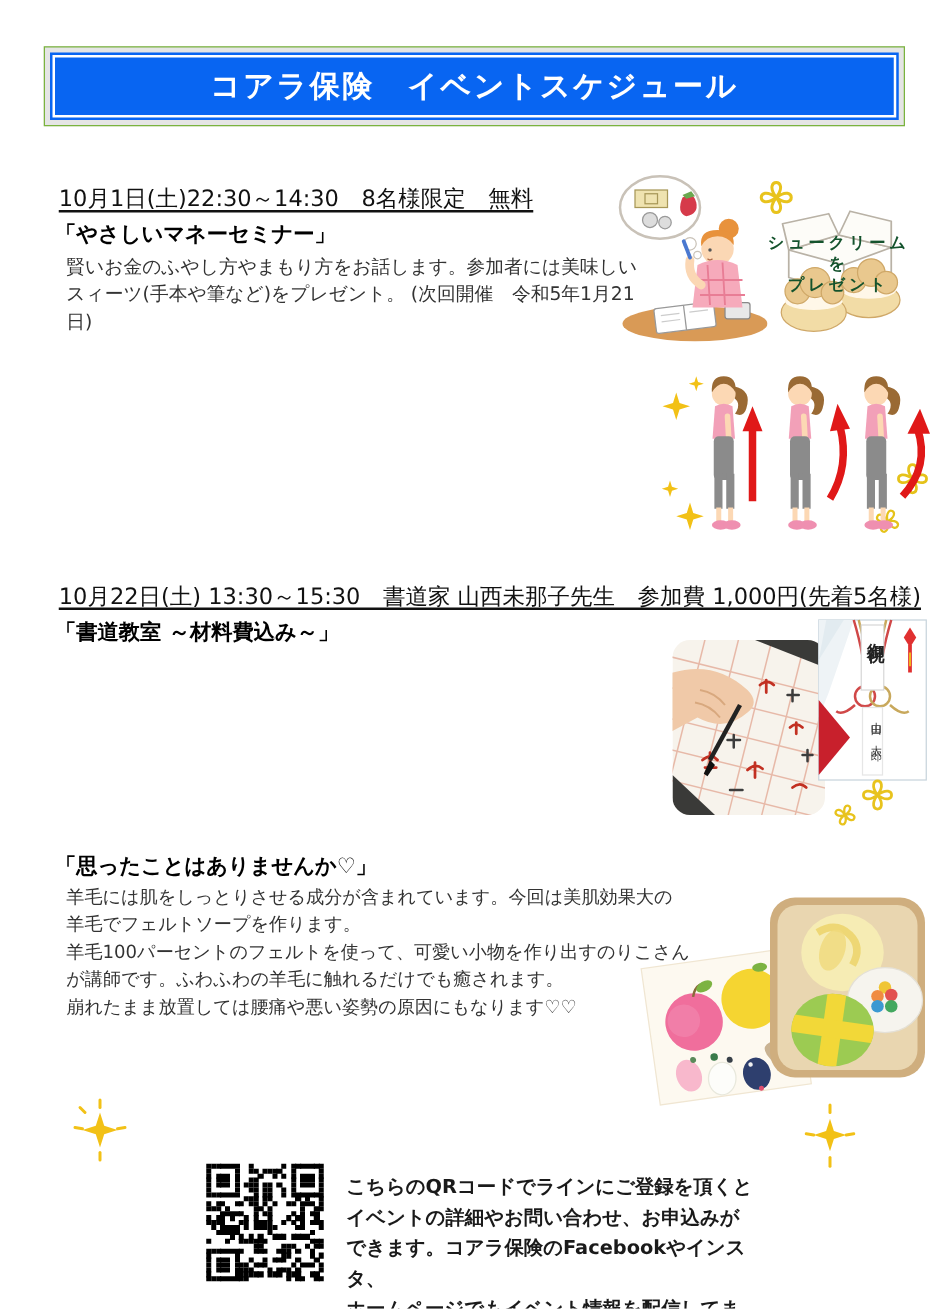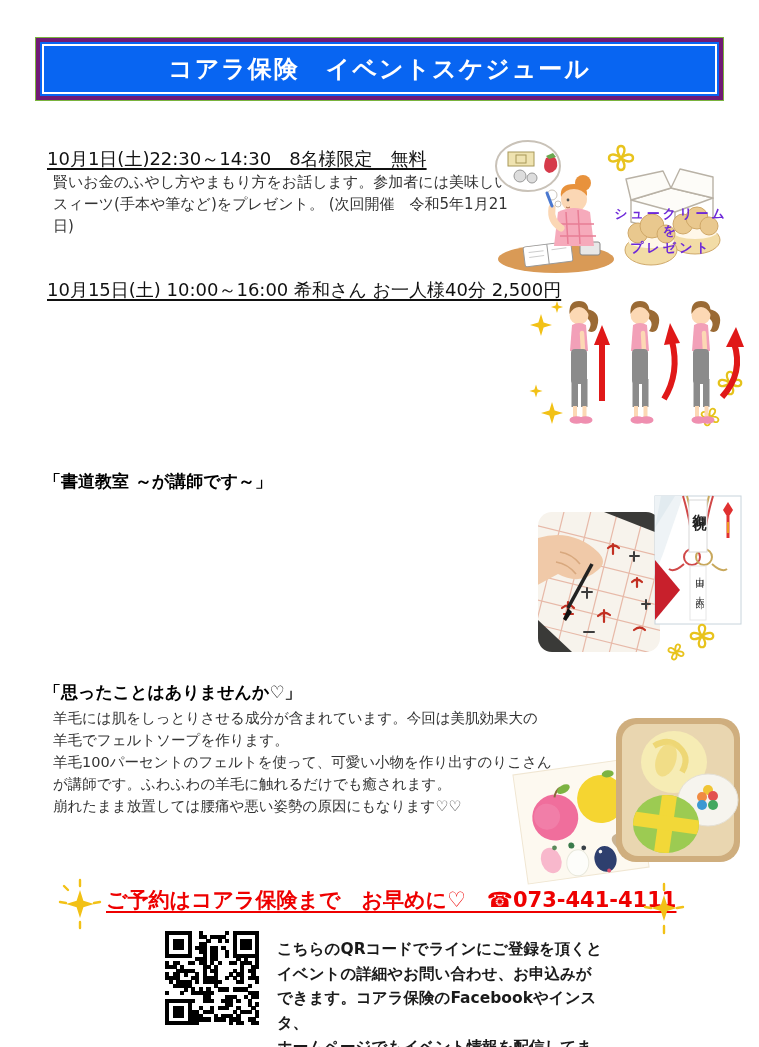--- a/index.html
+++ b/index.html
@@ -1,41 +1,41 @@
 <!DOCTYPE html>
 <html lang="ja"><head>
 <meta charset="utf-8">
 <style>
   html,body{margin:0;padding:0;background:#fff;}
   .page{position:relative;width:759px;height:1047px;background:#fff;overflow:hidden;
         font-family:"DejaVu Sans",sans-serif;}
 
   
   .banner{position:absolute;left:35px;top:37px;width:689px;height:64px;box-sizing:border-box;
-          background:#701a75;border:1px solid #7ab33e;padding:4px;}
+          background:#e5e5e5;border:1px solid #7ab33e;padding:4px;}
   .banner-b1{background:#0865f2;padding:2px;height:100%;box-sizing:border-box;}
   .banner-b2{background:#ffffff;padding:2px;height:100%;box-sizing:border-box;}
   .banner-fill{background:#0865f2;height:100%;display:flex;align-items:center;justify-content:center;}
   .banner-title{color:#ffffff;font-size:24px;font-weight:bold;letter-spacing:2px;}
 
   
   .event{position:absolute;left:44px;width:700px;}
   .date{font-size:18px;color:#111;text-decoration:underline;text-underline-offset:3px;
         text-decoration-thickness:1.5px;margin-left:3px;white-space:nowrap;}
   .etitle{font-size:17px;font-weight:bold;color:#000;margin:5px 0 3px 0;}
   .ebody{color:#333;white-space:pre-line;margin-left:9px;line-height:22px;}
   .fs15{font-size:15px;}
   .fs145{font-size:14.5px;}
 
   
   .illo{position:absolute;}
   .illo svg{width:100%;height:100%;display:block;}
   .gift-label{position:absolute;left:608px;top:186px;width:126px;text-align:center;
-              color:#6d28d9;font-size:13px;font-weight:bold;letter-spacing:3px;
-              line-height:17px;white-space:pre-line;margin-top:19px;}
+              color:#14532d;font-size:13px;font-weight:bold;letter-spacing:3px;
+              line-height:17px;white-space:pre-line;}
   .vtext{writing-mode:vertical-rl;text-orientation:upright;position:absolute;}
   .env-header{left:691px;top:503px;font-size:14px;font-weight:bold;color:#222;letter-spacing:1px;}
   .env-name{left:693px;top:570px;font-size:9px;color:#333;letter-spacing:3px;}
 
   
   .reservation{position:absolute;left:106px;top:886px;font-size:21px;font-weight:bold;
                color:#ee0000;text-decoration:underline;text-underline-offset:4px;white-space:nowrap;}
   .qr{position:absolute;left:165px;top:931px;width:94px;height:94px;background:#fff;}
   .qr i{position:absolute;background:#000;}
   .qr-info{position:absolute;left:277px;top:937px;width:340px;font-size:15.5px;font-weight:bold;
@@ -51,20 +51,21 @@
         <div class="banner-b2">
           <div class="banner-fill">
       <span class="banner-title">コアラ保険　イベントスケジュール</span>
     </div>
         </div>
       </div>
   </div>
 
   <section class="event" style="top:147px">
     <div class="date">10月1日(土)22:30～14:30　8名様限定　無料</div>
+    <div class="etitle">「やさしいマネーセミナー」</div>
     <div class="ebody fs15" style="width:470px">賢いお金のふやし方やまもり方をお話します。参加者には美味しい
 スィーツ(手本や筆など)をプレゼント。 (次回開催　令和5年1月21日)</div>
   </section>
 
   <div class="illo" style="left:494px;top:138px;width:120px;height:137px">
     <svg viewBox="0 0 120 137">
       <ellipse cx="62" cy="121" rx="58" ry="14" fill="#d99a56"></ellipse>
       <g transform="rotate(-7 55 116)">
         <rect x="30" y="106" width="48" height="20" rx="2" fill="#fff" stroke="#999"></rect>
         <line x1="54" y1="106" x2="54" y2="126" stroke="#999"></line>
@@ -120,21 +121,20 @@
         <circle cx="25" cy="73" r="10" fill="#e9c88e"></circle>
         <circle cx="39" cy="66" r="12" fill="#e9c88e"></circle>
         <circle cx="53" cy="74" r="9" fill="#e9c88e"></circle>
       </g>
     </svg>
   </div>
   <div class="gift-label">シュークリームを
 プレゼント</div>
 
   <section class="event" style="top:278px">
-    <div class="date">10月15日(土) 10:00～16:00 希和さん お一人様40分 2,500円</div>
   </section>
 
   <div class="illo" style="left:524px;top:289px;width:234px;height:162px">
     <svg viewBox="0 0 234 162">
       <g fill="#f2c116">
         <path transform="translate(17,36)" d="M0 -11 L2.6 -2.6 L11 0 L2.6 2.6 L0 11 L-2.6 2.6 L-11 0 L-2.6 -2.6 Z"></path>
         <path transform="translate(33,18) scale(0.55)" d="M0 -11 L2.6 -2.6 L11 0 L2.6 2.6 L0 11 L-2.6 2.6 L-11 0 L-2.6 -2.6 Z"></path>
         <path transform="translate(12,102) scale(0.6)" d="M0 -11 L2.6 -2.6 L11 0 L2.6 2.6 L0 11 L-2.6 2.6 L-11 0 L-2.6 -2.6 Z"></path>
         <path transform="translate(28,124)" d="M0 -11 L2.6 -2.6 L11 0 L2.6 2.6 L0 11 L-2.6 2.6 L-11 0 L-2.6 -2.6 Z"></path>
       </g>
@@ -163,21 +163,22 @@
         <polygon points="70,56 78,36 86,56" stroke="none"></polygon>
         <path d="M140 110 q16 -26 8 -58" stroke-width="6" fill="none"></path>
         <polygon points="140,56 146,34 156,54" stroke="none"></polygon>
         <path d="M198 108 q22 -24 12 -54" stroke-width="6" fill="none"></path>
         <polygon points="202,58 212,38 220,58" stroke="none"></polygon>
       </g>
     </svg>
   </div>
 
   <section class="event" style="top:465px">
-    <div class="etitle">「書道教室 ～が講師です～」</div>
+    <div class="date">10月22日(土) 13:30～15:30　書道家 山西未那子先生　参加費 1,000円(先着5名様)</div>
+    <div class="etitle">「書道教室 ～材料費込み～」</div>
   </section>
 
   <div class="illo" style="left:538px;top:512px;width:122px;height:140px">
     <svg viewBox="0 0 122 140">
       <defs>
           <clipPath id="cp">
             <rect x="0" y="0" width="122" height="140" rx="14"></rect>
           </clipPath>
         </defs>
       <g clip-path="url(#cp)">
@@ -315,21 +316,20 @@
       <path transform="translate(24,28) scale(1.4)" d="M0 -10 L2.4 -2.4 L10 0 L2.4 2.4 L0 10 L-2.4 2.4 L-10 0 L-2.4 -2.4 Z" fill="#f2c116"></path>
       <g stroke="#f2c116" stroke-width="2.4" stroke-linecap="round">
         <line x1="24" y1="4" x2="24" y2="10"></line>
           <line x1="24" y1="46" x2="24" y2="52"></line>
         <line x1="4" y1="26" x2="10" y2="27"></line>
           <line x1="38" y1="27" x2="44" y2="26"></line>
         <line x1="8" y1="10" x2="12" y2="14"></line>
       </g>
     </svg>
   </div>
-  <div class="reservation">ご予約はコアラ保険まで　お早めに♡　☎073-441-4111</div>
   <div class="illo" style="left:642px;top:880px;width:44px;height:56px">
     <svg viewBox="0 0 44 56">
       <path transform="translate(22,28) scale(1.3)" d="M0 -10 L2.4 -2.4 L10 0 L2.4 2.4 L0 10 L-2.4 2.4 L-10 0 L-2.4 -2.4 Z" fill="#f2c116"></path>
       <g stroke="#f2c116" stroke-width="2.4" stroke-linecap="round">
         <line x1="22" y1="4" x2="22" y2="10"></line>
           <line x1="22" y1="46" x2="22" y2="53"></line>
         <line x1="3" y1="27" x2="9" y2="28"></line>
           <line x1="35" y1="28" x2="41" y2="27"></line>
       </g>
     </svg>

